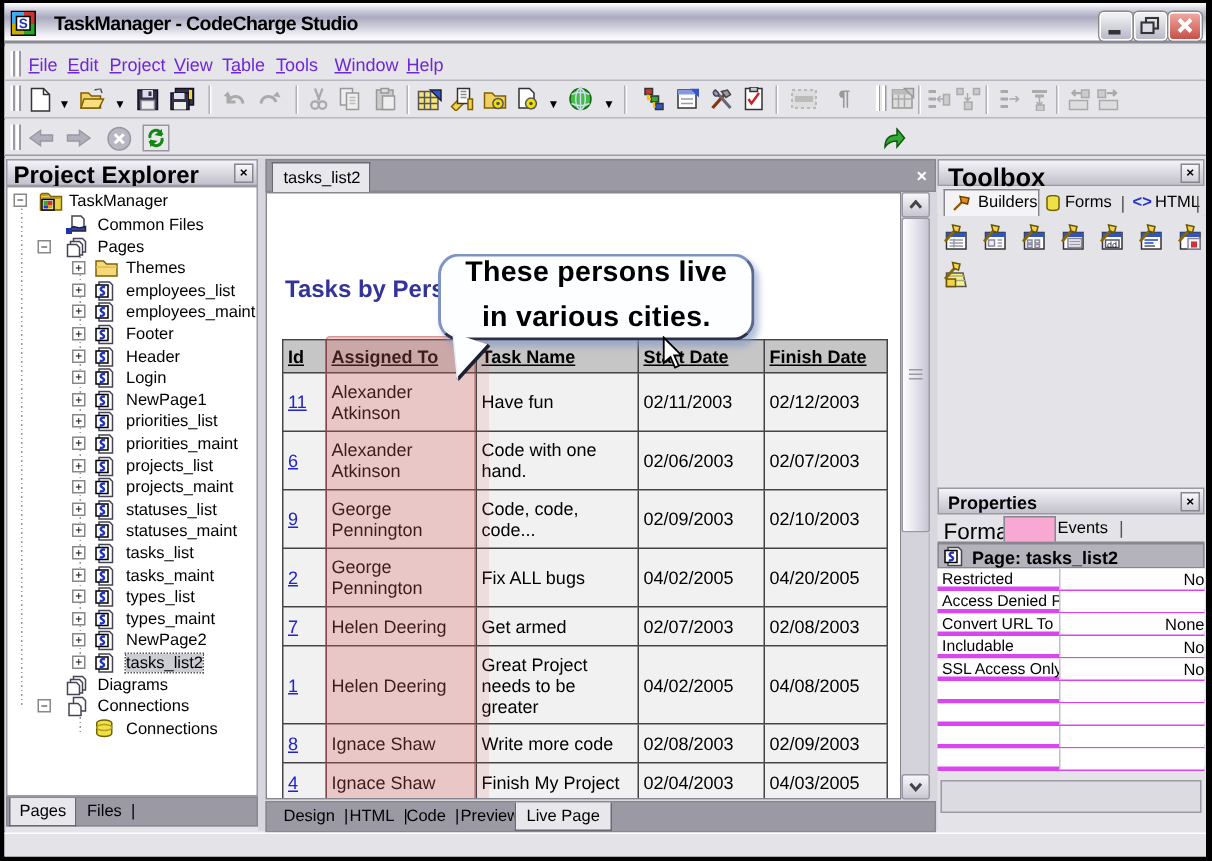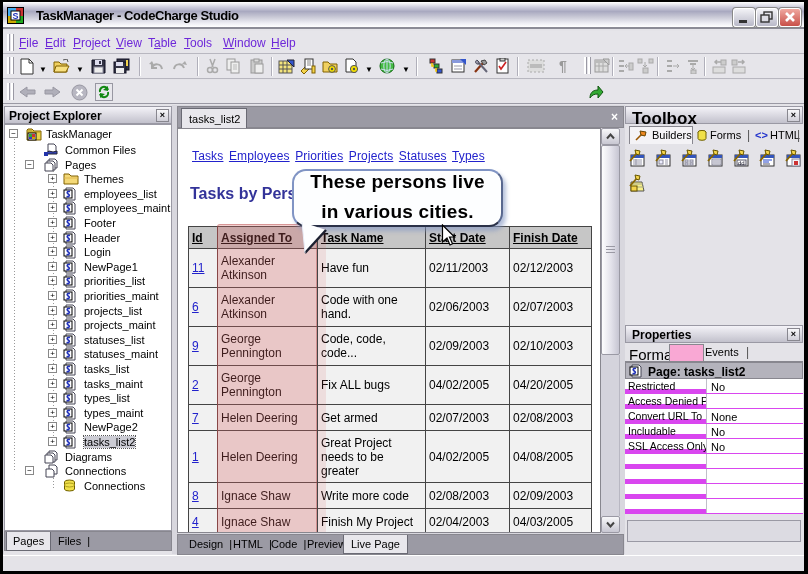--- a/index.html
+++ b/index.html
@@ -36,21 +36,21 @@
 
 #addrbar { position:absolute; left:0; top:78px; width:801px; height:24px; background:#e6e5ea; border-bottom:1px solid #9a99a4; }
 #urlbox { position:absolute; left:119px; top:3px; width:455px; height:18px; background:#fff; border:1px solid #7a7a88; font-size:12px; padding:2px 0 0 4px; color:#000; }
 
 
 #mainarea { position:absolute; left:0; top:103px; width:801px; height:449px; background:#d8d7de; }
 
 
 #leftpanel { position:absolute; left:1px; top:0px; width:168px; height:449px; background:#e4e3e8; }
 #lp-head { position:absolute; left:0; top:1px; width:168px; height:18px; background:linear-gradient(#f4f3f8,#c2c1cc); border:1px solid #9a99a4; }
-#lp-head b { position:absolute; left:4px; top:2px; font-size:12px; }
+#lp-head b { position:absolute; left:4px; top:2px; font-size:16px; }
 .xbtn { position:absolute; width:13px; height:13px; background:linear-gradient(#f8f8fa,#d0cfd8); border:1px solid #88878f; font-size:9px; font-weight:bold; text-align:center; line-height:11px; color:#000; }
 #lp-tree { position:absolute; left:0; top:19px; width:168px; height:407px; background:#fff; border:1px solid #9a99a4; overflow:hidden; }
 .trow { position:absolute; left:0; height:15px; font-size:11px; white-space:nowrap; }
 .trow .lbl { position:absolute; top:1px; }
 .expander { position:absolute; width:9px; height:9px; border:1px solid #888; background:#fff; font-size:8px; line-height:7px; text-align:center; top:2px; }
 #lp-tabs { position:absolute; left:0; top:426px; width:168px; height:20px; background:#9b9aa4; border:1px solid #88878f; }
 .btab { position:absolute; top:0px; height:19px; font-size:11px; padding:3px 7px 0 7px; color:#000; }
 .btab.active { background:#e8e7ec; border:1px solid #6a6a74; border-top:none; top:0; }
 
 
@@ -79,21 +79,21 @@
 #callout-tail { position:absolute; left:122px; top:93px; }
 
 
 #rightpanel { position:absolute; left:622px; top:0; width:179px; height:449px; background:#e4e3e8; }
 #tb-head { position:absolute; left:0; top:1px; width:178px; height:18px; background:linear-gradient(#f4f3f8,#c2c1cc); border:1px solid #9a99a4; }
 #tb-head b { position:absolute; left:6px; top:2px; font-size:17px; }
 #tb-tabs { position:absolute; left:0; top:21px; width:178px; height:18px; border-bottom:1px solid #88878f; font-size:12px; }
 #props { position:absolute; left:0; top:219px; width:178px; height:230px; }
 #pr-head { position:absolute; left:0; top:1px; width:178px; height:18px; background:linear-gradient(#f4f3f8,#c2c1cc); border:1px solid #9a99a4; }
 #pr-head b { position:absolute; left:6px; top:2px; font-size:12px; }
-.prow { position:absolute; left:0; width:178px; height:15px; border-bottom:5px solid #d946ef; background:#fff; font-size:10.5px; }
+.prow { position:absolute; left:0; width:178px; height:15px; border-bottom:3px solid #d946ef; background:#fff; font-size:10.5px;text-align:right; }
 .prow .k { position:absolute; left:3px; top:1px; }
 .prow .v { position:absolute; left:81px; top:0; border-left:1px solid #c0bfc8; width:97px; height:14px; padding:2px 0 0 4px; background:#fff; font-size:11px; }
 
 
 #statusbar { position:absolute; left:0; top:553px; width:801px; height:16px; background:#e4e3e8; border-top:1px solid #fff; }
 </style>
 </head>
 <body>
 <div id="win">
 
@@ -556,21 +556,20 @@
         <div class="btab" style="left:46px;">Files&nbsp; |</div>
       </div>
     </div>
 
     <div id="docarea">
       <div id="doc-tabstrip">
         <div id="doc-tab">tasks_list2</div>
         <div id="doc-x">×</div>
       </div>
       <div id="doc-content">
-        <div id="navlinks"><a>Tasks</a> <a>Employees</a> <a>Priorities</a> <a>Projects</a> <a>Statuses</a> <a>Types</a></div>
         <div id="pageheading">Tasks by Person</div>
         <table id="dtable">
           <tbody>
               <tr style="height:22px;">
                 <th style="width:29px;">Id</th>
                 <th style="width:100px;">Assigned To</th>
                 <th style="width:108px;">Task Name</th>
                 <th style="width:84px;">Start Date</th>
                 <th style="width:82px;">Finish Date</th>
               </tr>

